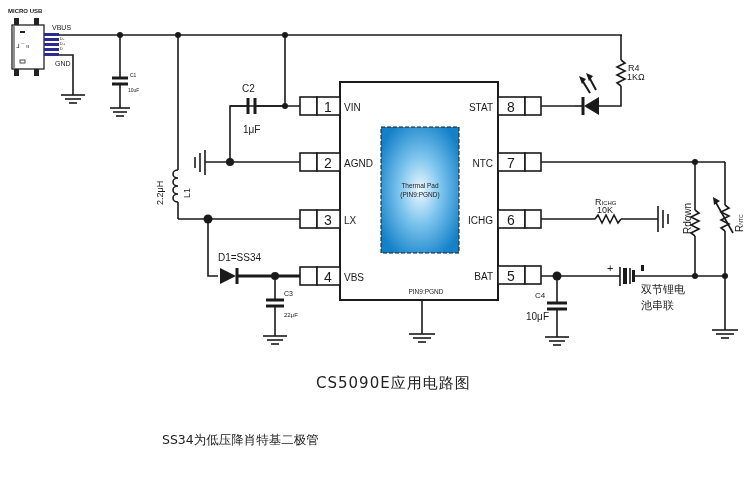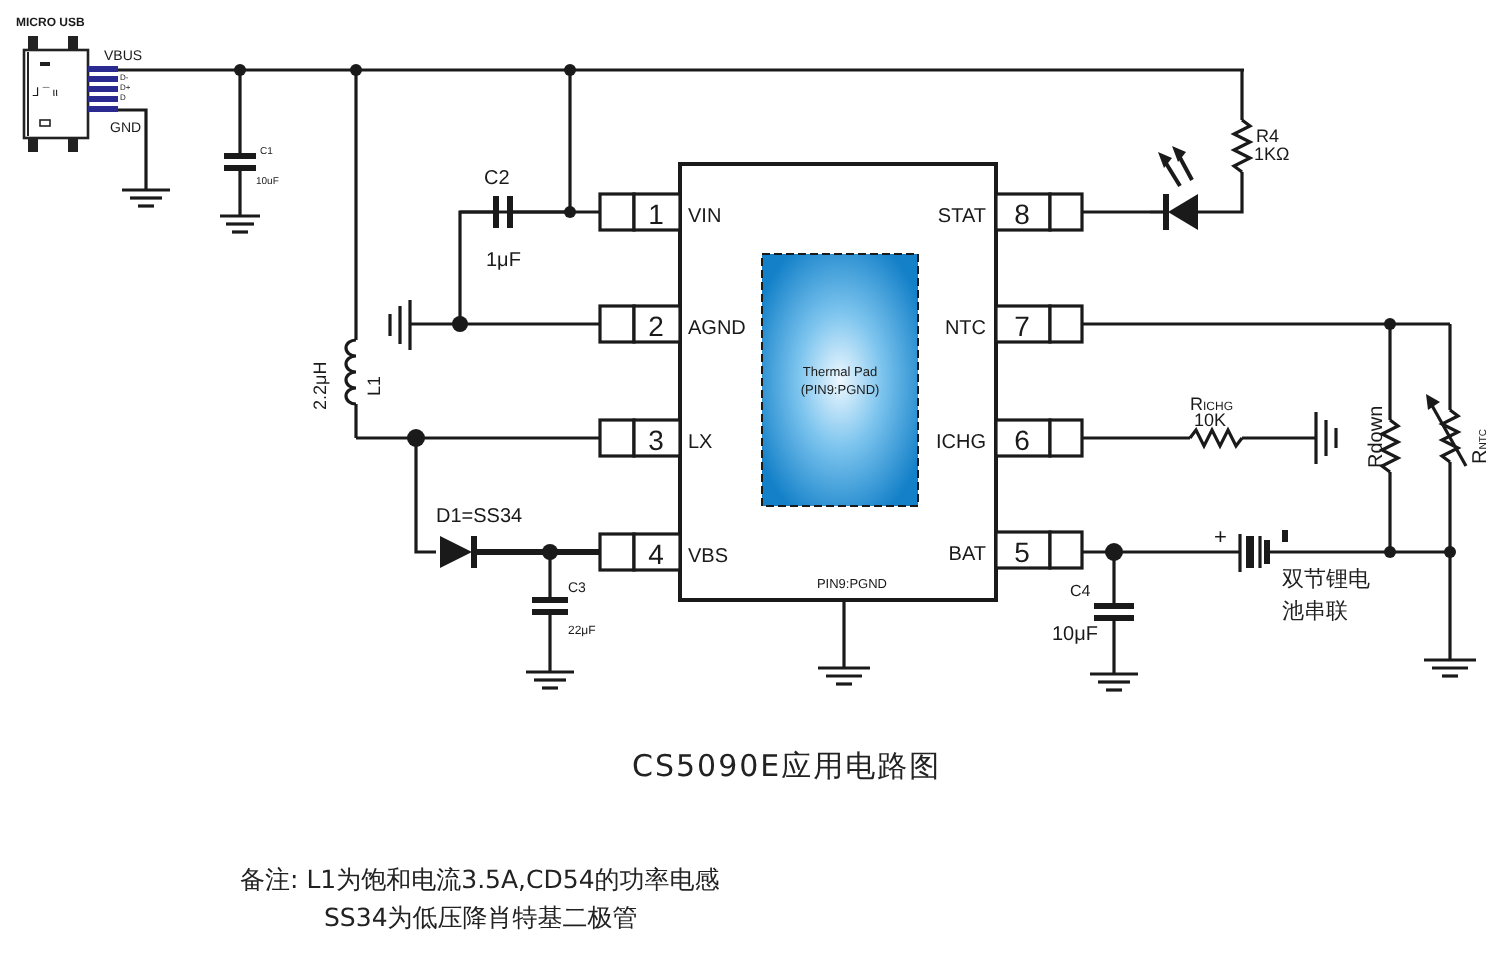--- a/index.html
+++ b/index.html
@@ -268,15 +268,14 @@
 </svg>
 
 <div class="caption" style="left:608px;top:282px;font-size:11px;line-height:16px;margin-left:33px;">
   <div>双节锂电</div>
   <div>池串联</div>
 </div>
 
 <div class="caption" style="left:316px;top:374px;font-size:15px;letter-spacing:1px;">CS5090E应用电路图</div>
 
 <div class="caption" style="left:120px;top:430px;font-size:12.5px;line-height:19px;">
-  <div><span>备注:</span> <span>L1为饱和电流3.5A,CD54的功率电感</span></div>
   <div style="padding-left:42px;">SS34为低压降肖特基二极管</div>
 </div>
 
 </body></html>

